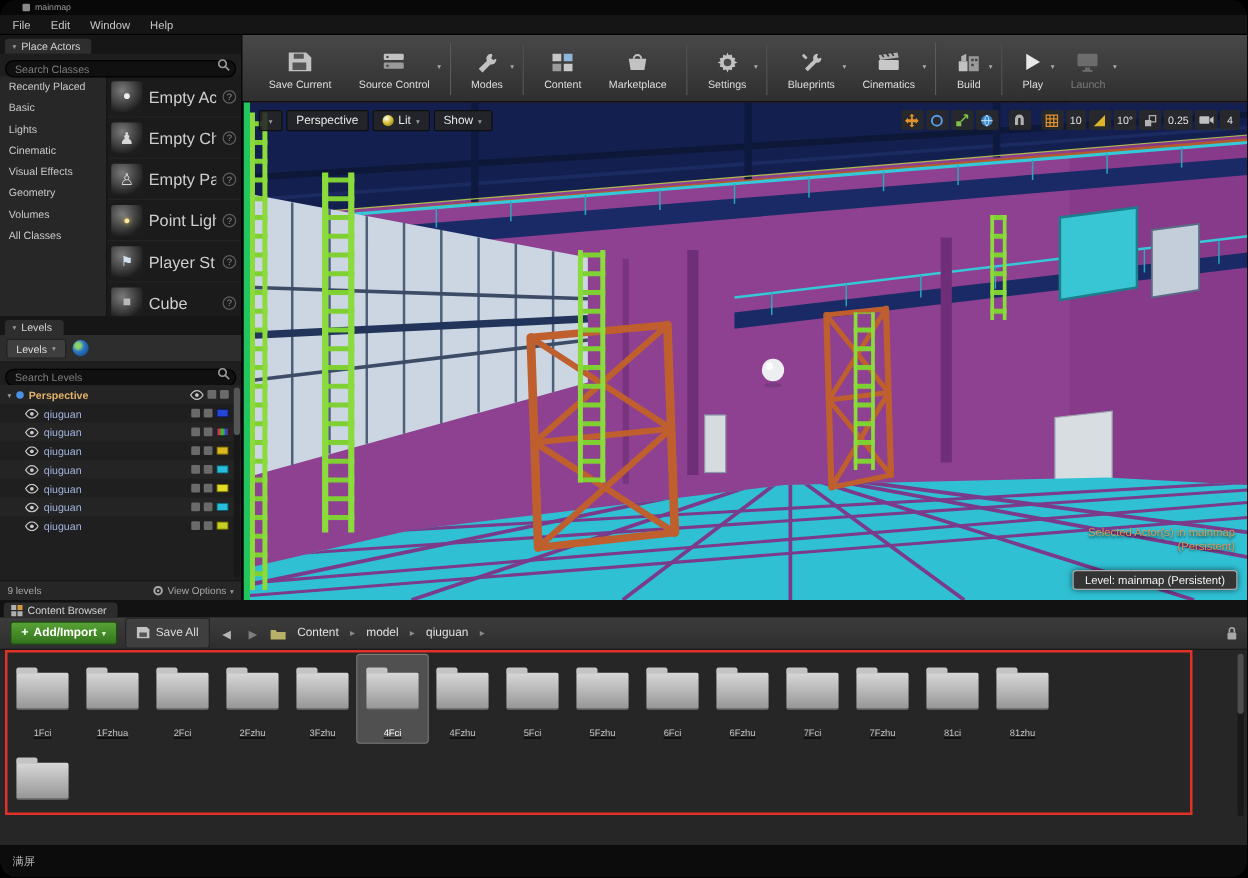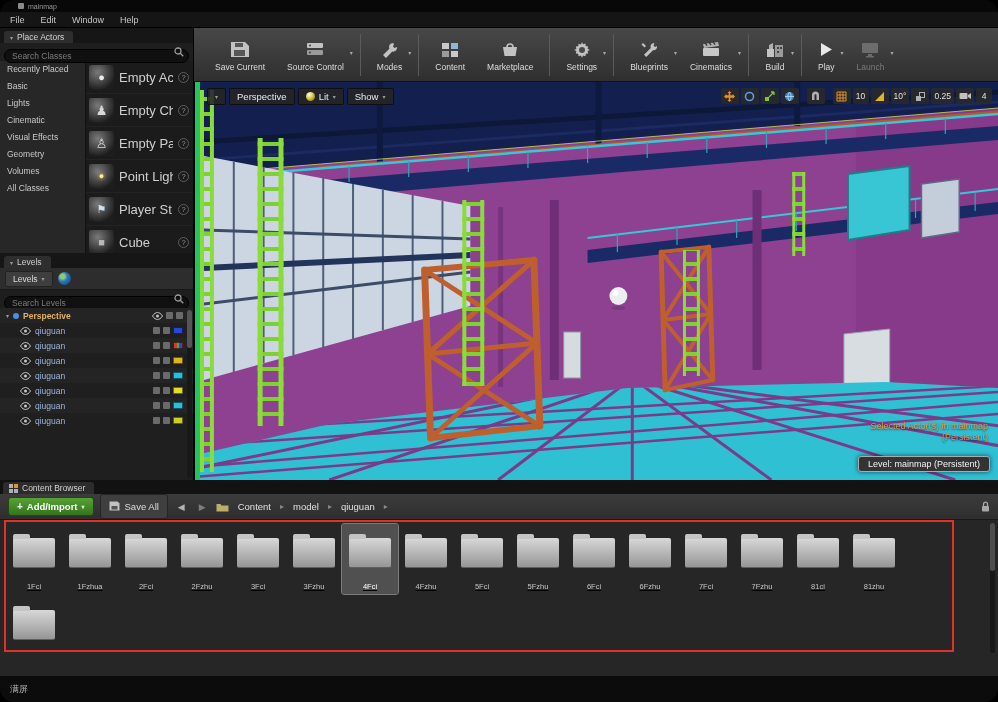--- a/index.html
+++ b/index.html
@@ -357,20 +357,32 @@
             <span class="lv-sq"></span>
             <span class="lv-sq"></span>
             <span class="lv-chip" style="background: rgb(201, 208, 31);"></span>
           </span>
       </div>
       <div class="vscroll">
           <div class="vthumb"></div>
         </div>
     </div>
 
+    <div class="levels-footer">
+      <span>9 levels</span>
+      <span class="spacer"></span>
+      <span class="view-options">
+        <svg width="9" height="9">
+            <circle cx="4.5" cy="4.5" r="3" fill="none" stroke="#a8a8a8" stroke-width="1.6"></circle>
+            <circle cx="4.5" cy="4.5" r="1" fill="#a8a8a8"></circle>
+          </svg>
+        <span>View Options</span>
+        <span class="caret">▾</span>
+      </span>
+    </div>
   </div>
 
   <div class="main-toolbar">
     <div class="tb-btn">
       <span class="tb-icon">
           <svg width="20" height="17">
             <path d="M1 1h14l4 4v11H1z" fill="#c2c2c2"></path>
             <rect x="4" y="9" width="11" height="6" fill="#565656"></rect>
             <rect x="5" y="2" width="8" height="4" fill="#565656"></rect>
           </svg>
@@ -783,26 +795,20 @@
         <div class="fcell">
             <div class="fthumb">
               <div class="folder"></div>
             </div>
             <div class="fname">2Fzhu</div>
           </div>
         <div class="fcell">
             <div class="fthumb">
               <div class="folder"></div>
             </div>
-            <div class="fname">3Fci</div>
-          </div>
-        <div class="fcell">
-            <div class="fthumb">
-              <div class="folder"></div>
-            </div>
             <div class="fname">3Fzhu</div>
           </div>
         <div class="fcell sel">
             <div class="fthumb">
               <div class="folder"></div>
             </div>
             <div class="fname">4Fci</div>
           </div>
         <div class="fcell">
             <div class="fthumb">

